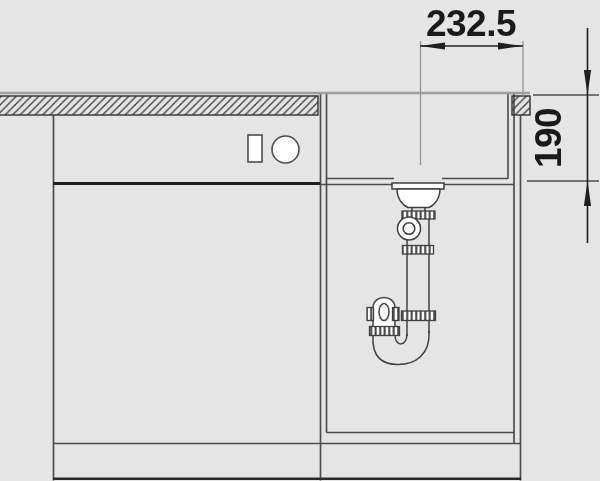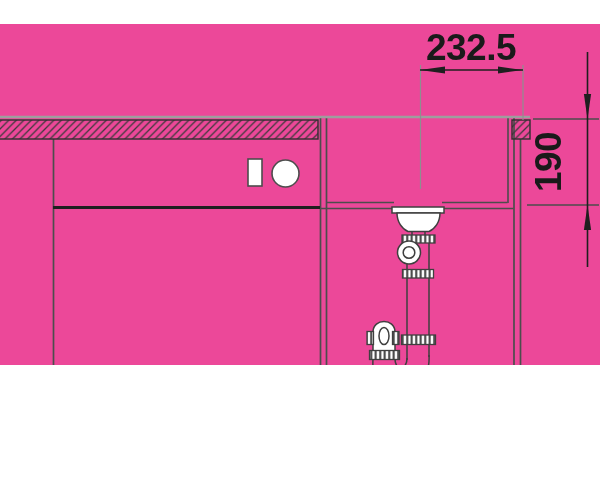--- a/index.html
+++ b/index.html
@@ -4,24 +4,23 @@
 <style>
   html, body {
     margin: 0;
     padding: 0;
     background: #ffffff;
     font-family: "Liberation Sans", sans-serif;
   }
   .stage {
     position: relative;
     width: 600px;
-    height: 341px;
-    background: #ec4899;
+    height: 481px;
+    background: #e5e5e5;
     overflow: hidden;
-    margin-top: 24px;
   }
   .stage svg { display: block; }
   .dim-text {
     font-family: "Liberation Sans", "DejaVu Sans", sans-serif;
     font-weight: bold;
     font-size: 37px;
     letter-spacing: -0.5px;
   }
 </style>
 </head>

